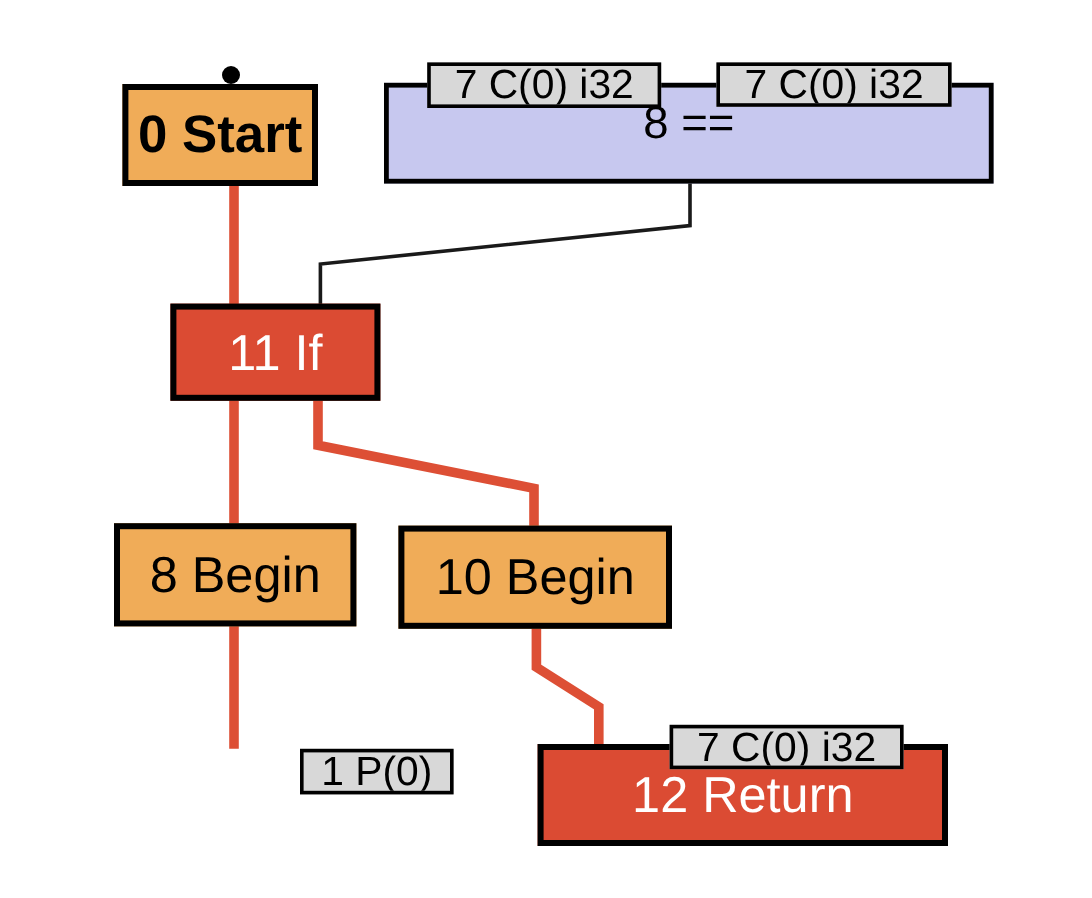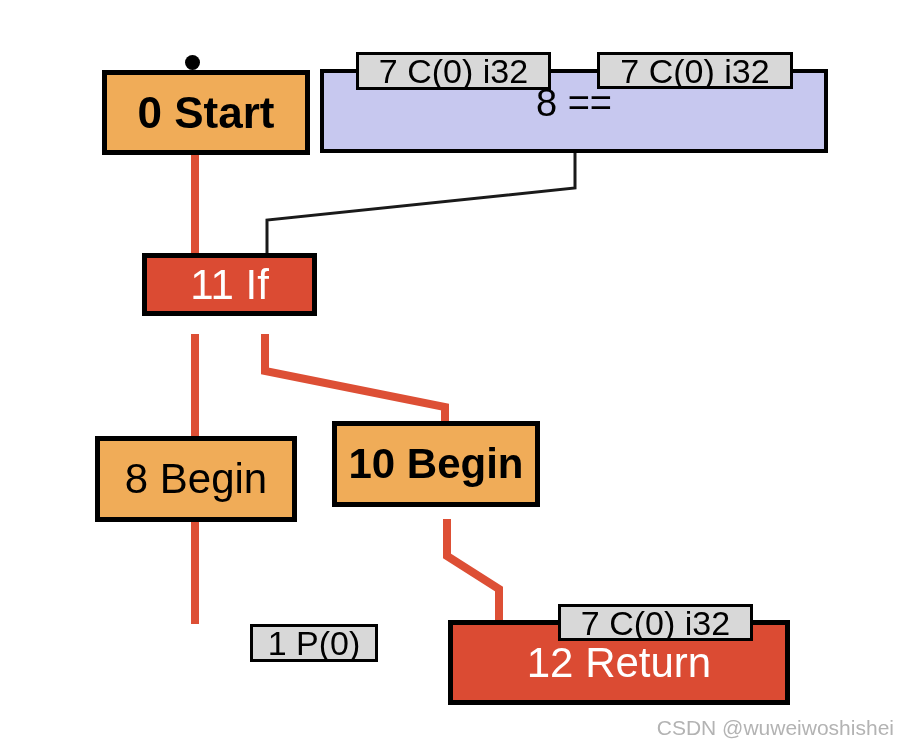--- a/index.html
+++ b/index.html
@@ -31,25 +31,25 @@
   }
   .node.orange { background: #F0AC58; }
   .node.red    { background: #DB4B33; color: #ffffff; }
   .node.lavender {
     background: #C7C8EF;
     align-items: flex-start;
     padding-top: 9px;
     font-size: 38px;
     border-width: 4px;
   }
-  #node-start   { left: 102px; top: 70px;  width: 208px; height: 85px; font-weight: bold; font-size: 44px; }
+  #node-start   { left: 102px; top: 70px;  width: 163px; height: 85px; font-weight: bold; font-size: 44px; }
   #node-eq      { left: 320px; top: 69px;  width: 508px; height: 84px; }
-  #node-if      { left: 142px; top: 253px; width: 175px; height: 63px; }
+  #node-if      { left: 142px; top: 253px; width: 175px; height: 81px; }
   #node-begin9  { left: 95px;  top: 436px; width: 202px; height: 86px; }
-  #node-begin10 { left: 332px; top: 421px; width: 208px; height: 86px; font-weight: bold; }
+  #node-begin10 { left: 332px; top: 438px; width: 228px; height: 86px; }
   #node-return13{ left: 142px; top: 620px; width: 271px; height: 87px; }
   #node-return12{ left: 448px; top: 620px; width: 342px; height: 85px; }
   .input-tab {
     position: absolute;
     box-sizing: border-box;
     background: #D8D8D8;
     border: 3px solid #000000;
     display: flex;
     align-items: center;
     justify-content: center;
@@ -126,15 +126,14 @@
     <span>1 P(0)</span>
   </div>
 
   <div id="node-return12" class="node red">
     <span>12 Return</span>
   </div>
   <div id="tab-r12" class="input-tab">
     <span>7 C(0) i32</span>
   </div>
 
-  <div class="watermark">CSDN @wuweiwoshishei</div>
 
 </div>
 
 </body></html>

